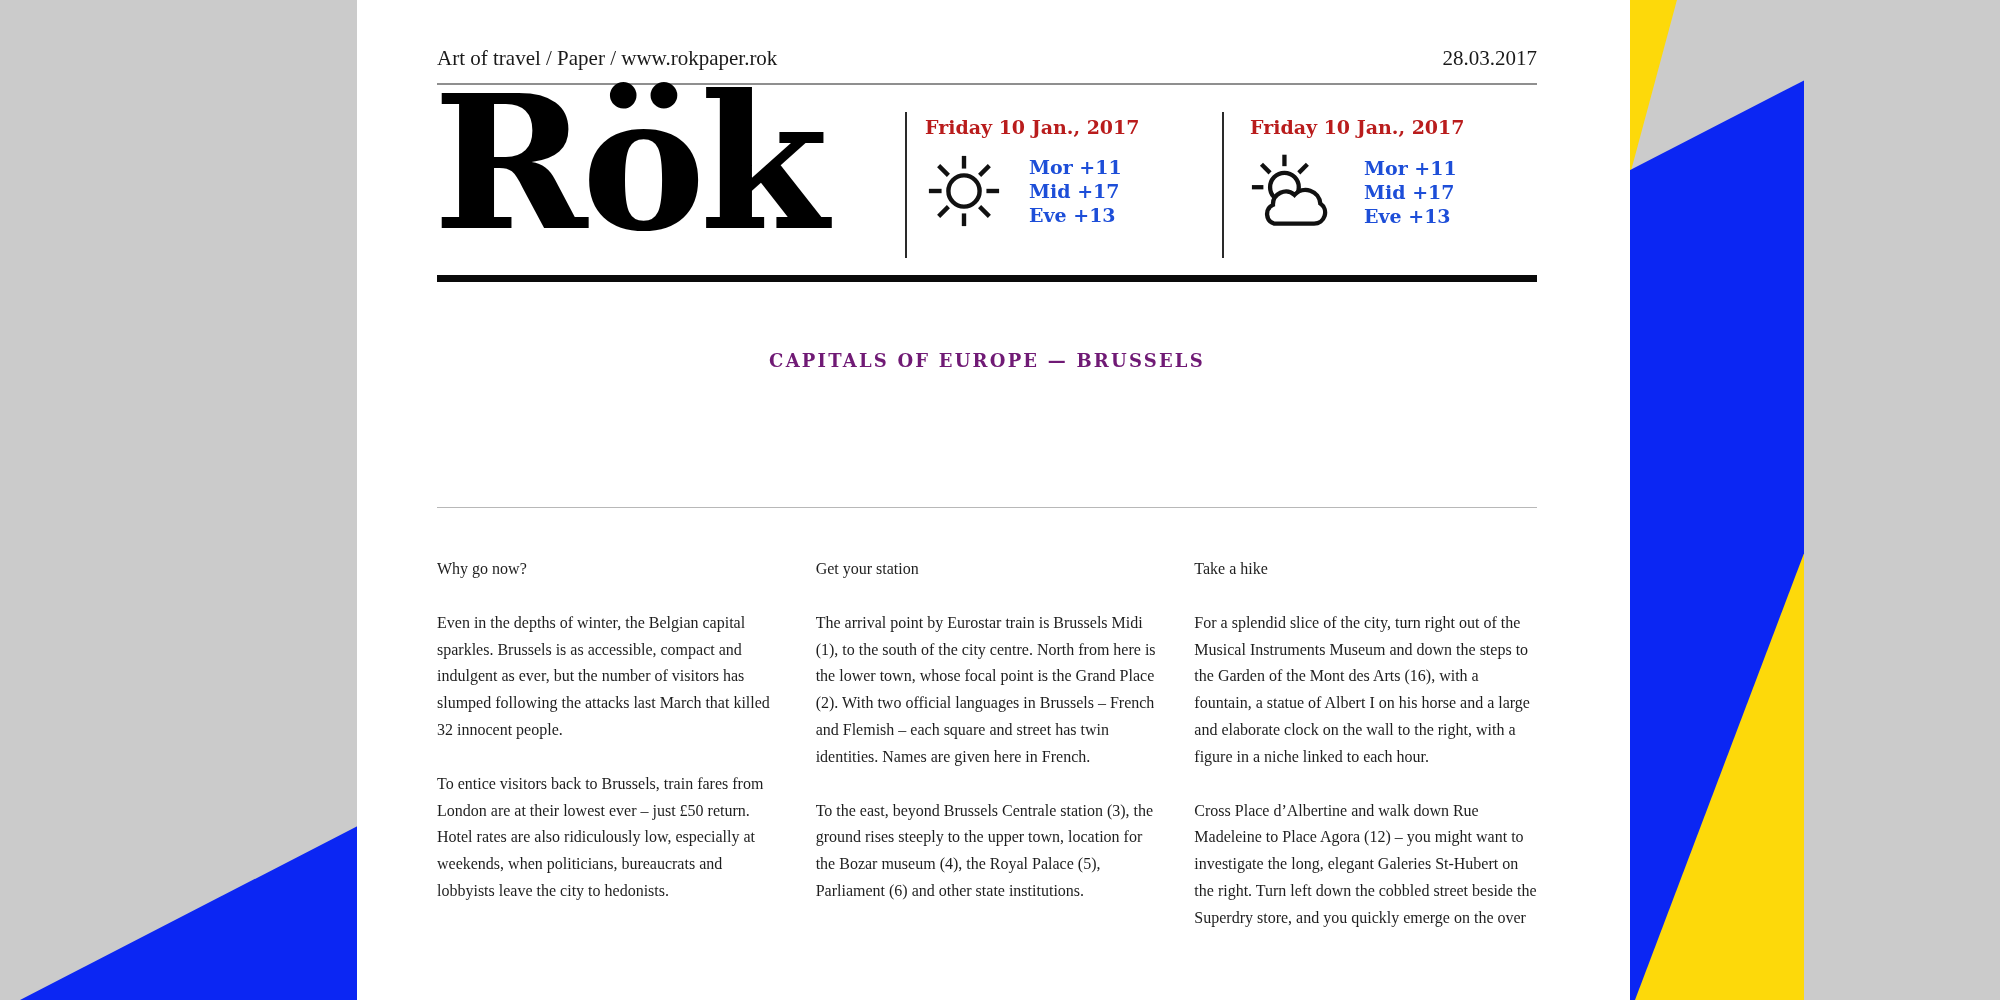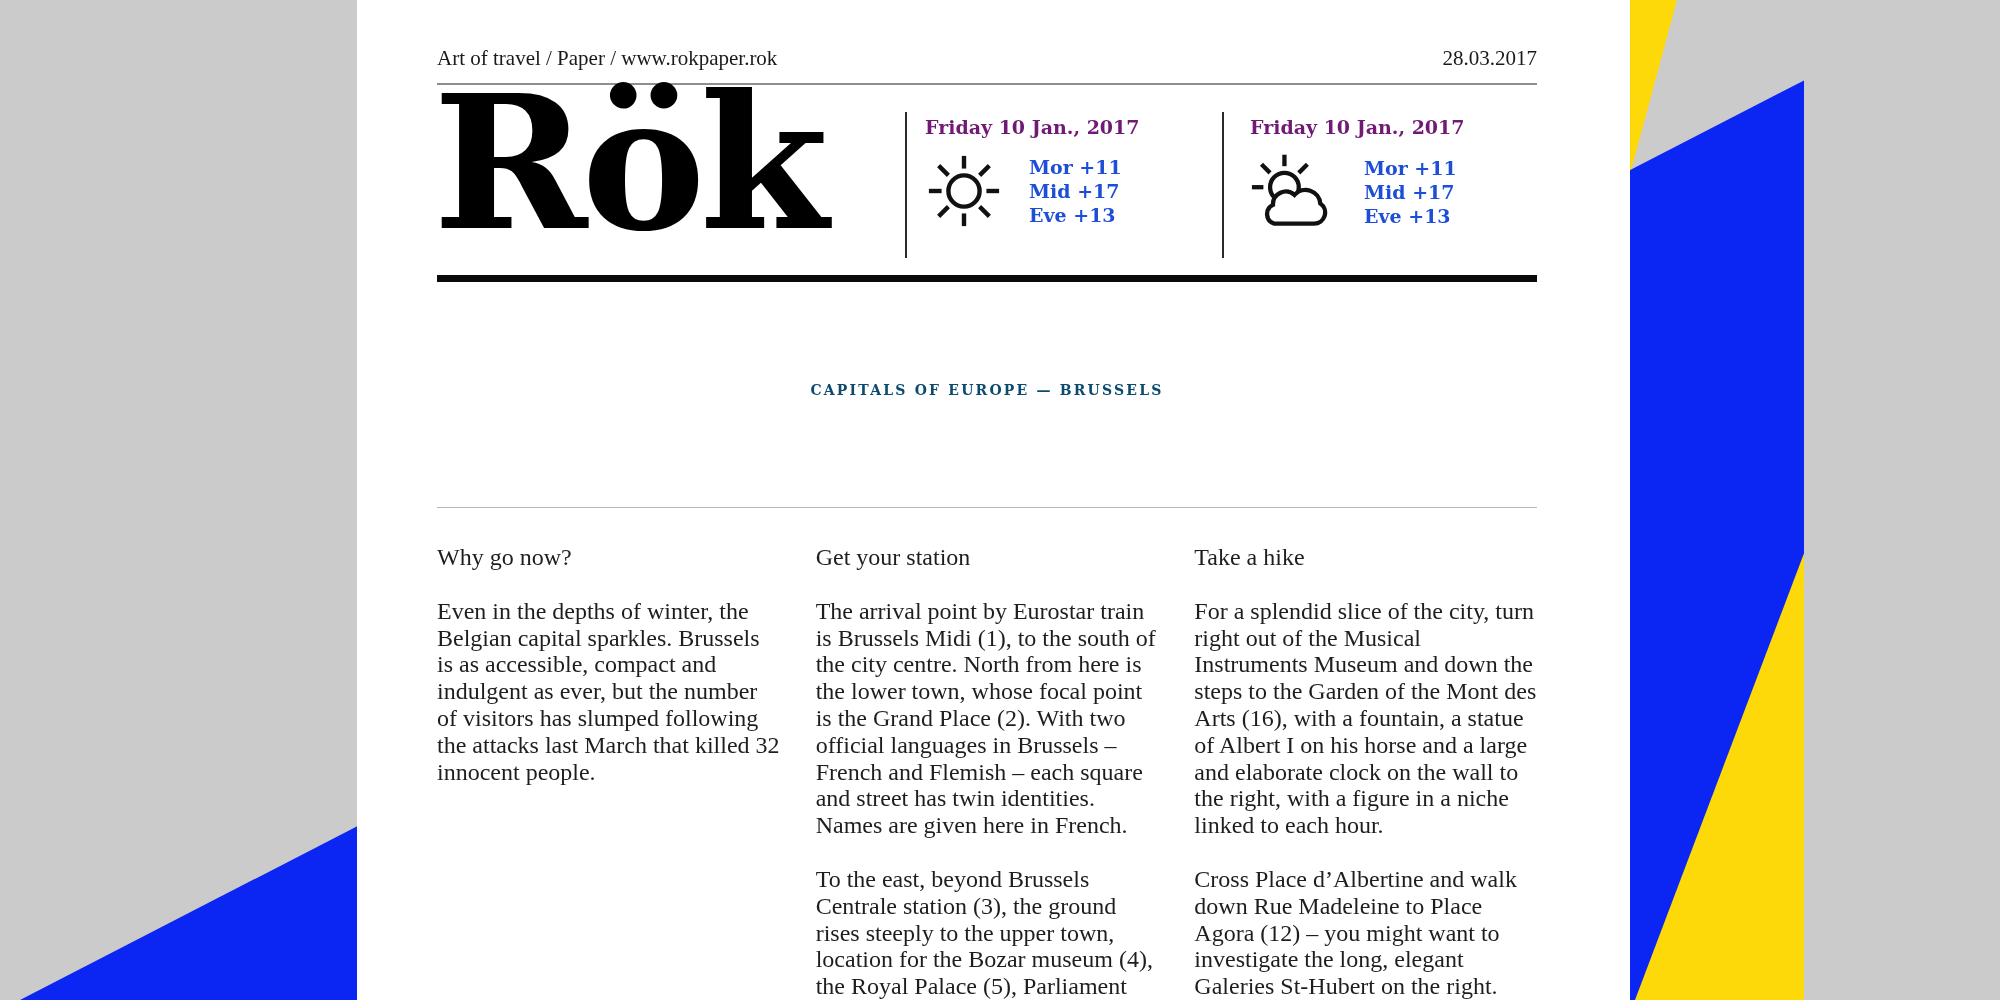--- a/index.html
+++ b/index.html
@@ -15,41 +15,41 @@
   .hairline{position:absolute;left:80px;width:1100px;top:83px;height:2px;background:#8f8f8f;}
 
   
   .logo{position:absolute;left:76px;top:78px;font-family:"DejaVu Serif",serif;
         font-weight:bold;font-size:186px;line-height:170px;letter-spacing:-6px;color:#000000;text-align:right;}
   .vdiv{position:absolute;top:112px;height:146px;width:2px;background:#2a2a2a;}
   .vdiv.d1{left:548px;} .vdiv.d2{left:865px;}
   .wpanel{position:absolute;top:116px;}
   .wpanel.p1{left:568px;width:290px;}
   .wpanel.p2{left:893px;width:287px;}
-  .wdate{font-family:"DejaVu Serif",serif;font-weight:600;font-size:19px;color:#701a75;}
+  .wdate{font-family:"DejaVu Serif",serif;font-weight:600;font-size:19px;color:#b91c1c;}
   .wrow{display:flex;align-items:center;margin-top:14px;gap:26px;}
   .wicon{flex:0 0 auto;}
   .temps{font-family:"DejaVu Serif",serif;font-weight:600;font-size:19px;line-height:24px;color:#1d4ed8;}
   .thickrule{position:absolute;left:80px;width:1100px;top:275px;height:7px;background:#0a0a0a;}
 
   
   .kicker{position:absolute;left:80px;width:1100px;top:350px;text-align:center;
-          font-family:"DejaVu Serif",serif;font-weight:bold;font-size:14px;
-          letter-spacing:2.2px;color:#0c4a6e;margin-top:32px;}
+          font-family:"DejaVu Serif",serif;font-weight:bold;font-size:18px;
+          letter-spacing:2.2px;color:#701a75;}
   .headline{position:absolute;left:40px;width:1180px;top:382px;text-align:center;
             font-family:"DejaVu Serif",serif;font-weight:bold;font-size:45px;
             line-height:54px;letter-spacing:-1px;color:#121212;}
   .headline span{display:block;}
   .headrule{position:absolute;left:80px;width:1100px;top:507px;height:1px;background:#b8b8b8;}
 
   
   .cols{position:absolute;left:80px;top:544px;width:1100px;display:grid;
         grid-template-columns:1fr 1fr 1fr;column-gap:36px;}
   .colhead{font-size:20px;color:#161616;margin:0 0 40px 0;}
-  .col p{font-size:24px;line-height:26.8px;margin:0 0 27px 0;color:#1e1e1e;}
+  .col p{font-size:16px;line-height:26.8px;margin:12px 0 27px 0;color:#1e1e1e;}
 </style>
 </head>
 <body>
 
 <div class="stage">
 
   <svg class="bg-shapes" viewBox="0 0 2000 1000">
     <polygon points="1540,-30 1685,-30 1628,182" fill="#fdd90a"></polygon>
     <polygon points="1690,260 1570,1012 2004,1012" fill="#fdd90a"></polygon>
     <polygon points="1960,0 2000,0 2000,35 1635,1000 20,1000" fill="#0b26f3"></polygon>
@@ -117,20 +117,21 @@
 
     <div class="kicker">CAPITALS OF EUROPE — BRUSSELS</div>
 
 
     <div class="headrule"></div>
 
     <div class="cols">
       <div class="col">
         <p class="colhead">Why go now?</p>
         <p>Even in the depths of winter, the Belgian capital sparkles. Brussels is as accessible, compact and indulgent as ever, but the number of visitors has slumped following the attacks last March that killed 32 innocent people.</p>
+        <p>To entice visitors back to Brussels, train fares from London are at their lowest ever – just £50 return. Hotel rates are also ridiculously low, especially at weekends, when politicians, bureaucrats and lobbyists leave the city to hedonists.</p>
       </div>
       <div class="col">
         <p class="colhead">Get your station</p>
         <p>The arrival point by Eurostar train is Brussels Midi (1), to the south of the city centre. North from here is the lower town, whose focal point is the Grand Place (2). With two official languages in Brussels – French and Flemish – each square and street has twin identities. Names are given here in French.</p>
         <p>To the east, beyond Brussels Centrale station (3), the ground rises steeply to the upper town, location for the Bozar museum (4), the Royal Palace (5), Parliament (6) and other state institutions.</p>
       </div>
       <div class="col">
         <p class="colhead">Take a hike</p>
         <p>For a splendid slice of the city, turn right out of the Musical Instruments Museum and down the steps to the Garden of the Mont des Arts (16), with a fountain, a statue of Albert I on his horse and a large and elaborate clock on the wall to the right, with a figure in a niche linked to each hour.</p>
         <p>Cross Place d’Albertine and walk down Rue Madeleine to Place Agora (12) – you might want to investigate the long, elegant Galeries St-Hubert on the right. Turn left down the cobbled street beside the Superdry store, and you quickly emerge on the over</p>

